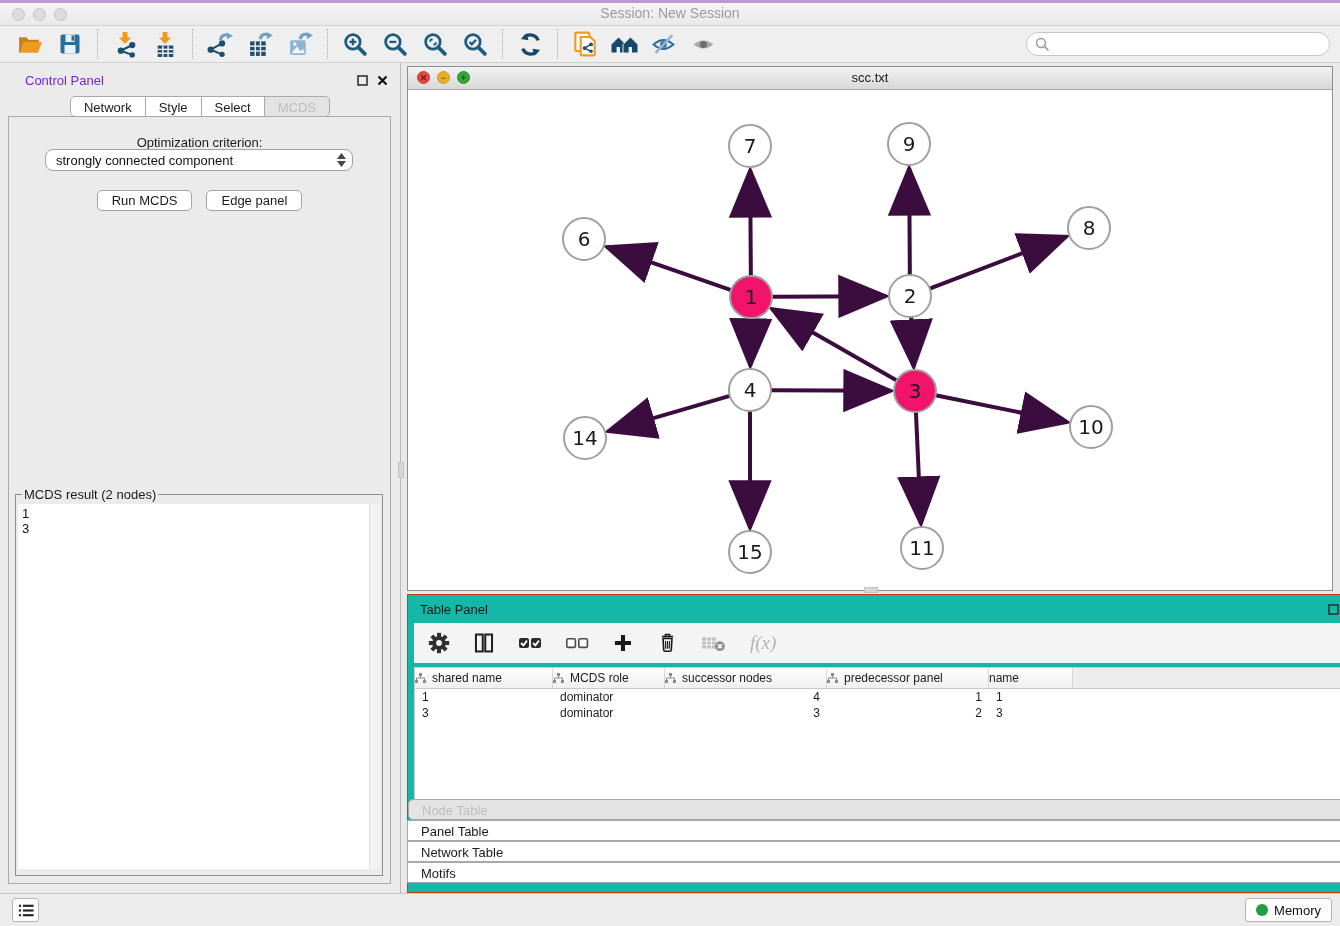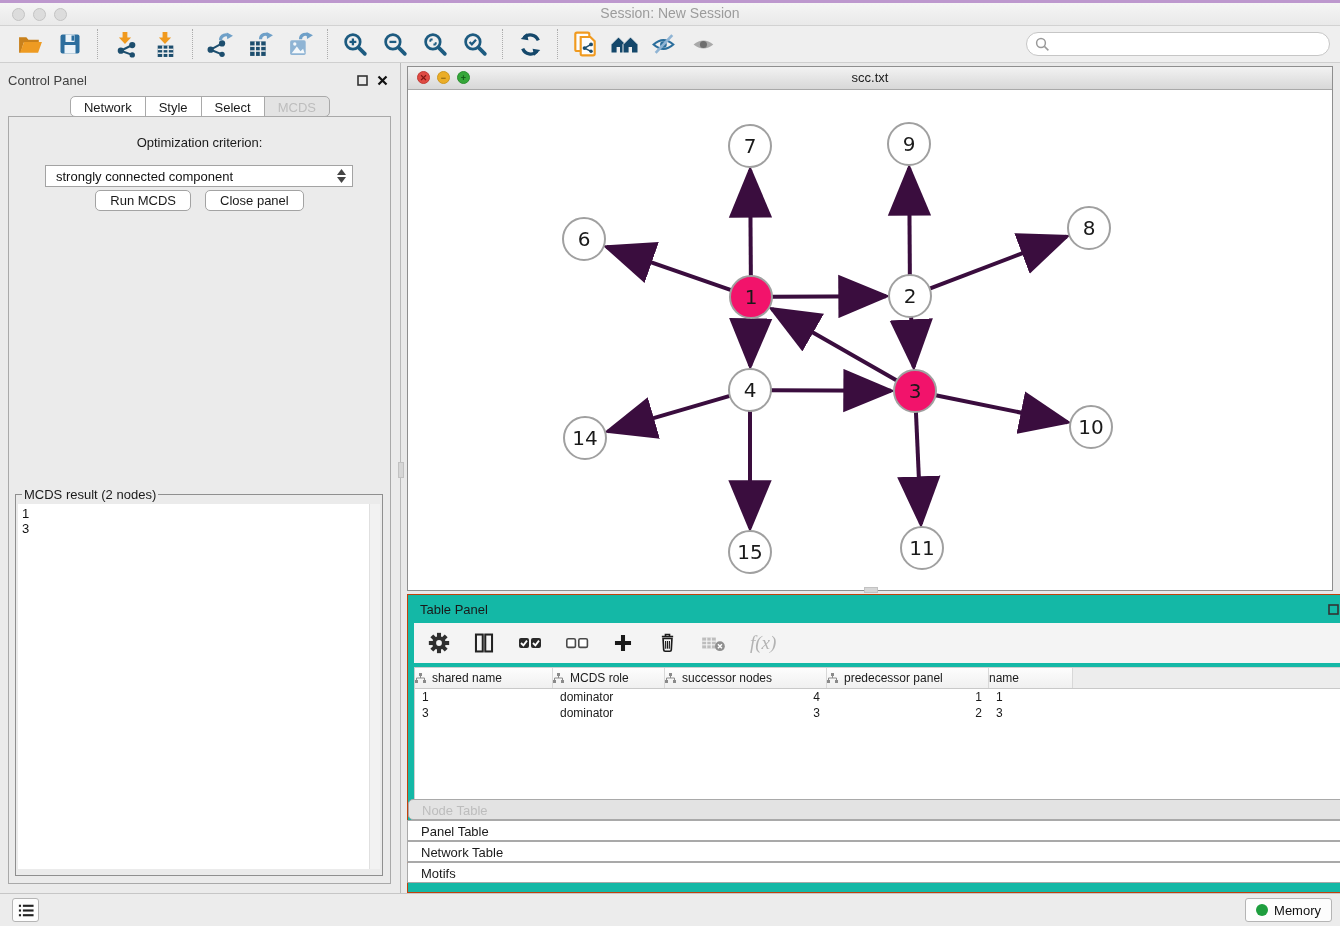--- a/index.html
+++ b/index.html
@@ -19,33 +19,33 @@
   
   .toolbar{position:absolute;top:26px;left:0;right:0;height:37px;background:#EFEFEF;
     border-bottom:1px solid #CFCFCF;display:flex;align-items:center;padding:0 10px;box-sizing:border-box;}
   .tb-btn{width:40px;height:32px;display:flex;align-items:center;justify-content:center;flex:0 0 auto;}
   .tb-sep{width:0;height:30px;border-left:1px dotted #ACACAC;margin:0 7px;flex:0 0 auto;}
   .search{margin-left:auto;width:286px;height:22px;border:1px solid #C6C6C6;border-radius:12px;
     background:#fff;display:flex;align-items:center;padding:0 8px;gap:4px;}
   
   .control-panel{position:absolute;left:0;top:63px;width:401px;bottom:33px;background:#EBEBEB;
     border-right:1px solid #B9B9B9;box-sizing:border-box;}
-  .cp-header{height:26px;display:flex;align-items:center;padding:4px 12px 0 8px;font-size:13px;color:#404040;}
+  .cp-header{height:26px;display:flex;align-items:center;padding:4px 12px 0 25px;font-size:13px;color:#6d28d9;}
   .panel-controls{margin-left:auto;display:flex;gap:9px;align-items:center;}
   .tabs-row{display:flex;justify-content:center;position:absolute;left:0;right:0;}
   .cp-tabs{top:33px;}
   .tab{height:21px;line-height:21px;padding:0 13px;background:#fff;border:1px solid #A9A9A9;
     font-size:13px;color:#1A1A1A;margin-left:-1px;box-sizing:border-box;cursor:default;}
   .tab:first-child{border-radius:5px 0 0 5px;margin-left:0;}
   .tab:last-child{border-radius:0 5px 5px 0;}
   .tab.sel{background:#E3E3E3;color:#BDBDBD;}
   .cp-box{position:absolute;left:8px;right:9px;top:53px;bottom:9px;border:1px solid #A9A9A9;background:#EBEBEB;}
   .opt-label{margin-top:18px;text-align:center;font-size:13px;color:#1A1A1A;}
-  .dropdown{position:absolute;top:48px;left:36px;right:37px;height:22px;background:#fff;border:1px solid #A3A3A3;
-    border-radius:0;display:flex;align-items:center;padding:0 6px 0 10px;font-size:13px;color:#111;box-sizing:border-box;}
+  .dropdown{position:absolute;top:32px;left:36px;right:37px;height:22px;background:#fff;border:1px solid #A3A3A3;
+    border-radius:8px;display:flex;align-items:center;padding:0 6px 0 10px;font-size:13px;color:#111;box-sizing:border-box;}
   .dd-arrows{margin-left:auto;display:flex;flex-direction:column;gap:2px;align-items:center;}
   .btn-row{position:absolute;top:73px;left:0;right:0;display:flex;justify-content:center;gap:14px;}
   .btn{height:21px;line-height:19px;padding:0 14px;background:#fff;border:1px solid #A3A3A3;border-radius:5px;
     font-size:13px;color:#1A1A1A;box-sizing:border-box;}
   .result-fs{position:absolute;left:6px;right:7px;top:370px;bottom:7px;border:1px solid #8F8F8F;
     margin:0;padding:0;background:#EBEBEB;}
   .result-fs legend{font-size:13px;color:#1A1A1A;margin-left:6px;padding:0 2px;}
   .result-text{position:absolute;left:2px;right:12px;top:2px;bottom:2px;background:#fff;
     font-size:13px;color:#111;padding:2px 4px;white-space:pre;overflow:hidden;}
   .result-scroll{position:absolute;right:2px;top:2px;bottom:2px;width:10px;background:#F2F2F2;border-left:1px solid #E0E0E0;}
@@ -292,21 +292,21 @@
         <svg width="9" height="6" viewBox="0 0 9 6">
             <path d="M4.5 0 L9 6 H0 Z" fill="#444"></path>
           </svg>
         <svg width="9" height="6" viewBox="0 0 9 6">
             <path d="M4.5 6 L0 0 H9 Z" fill="#444"></path>
           </svg>
       </span>
     </div>
     <div class="btn-row">
       <div class="btn">Run MCDS</div>
-      <div class="btn">Close panel</div>
+      <div class="btn">Edge panel</div>
     </div>
     <fieldset class="result-fs">
       <legend>MCDS result (2 nodes)</legend>
       <div style="position:relative;height:calc(100% - 4px);">
         <div class="result-text" id="result-text">1
 3</div>
         <div class="result-scroll"></div>
       </div>
     </fieldset>
   </div>

